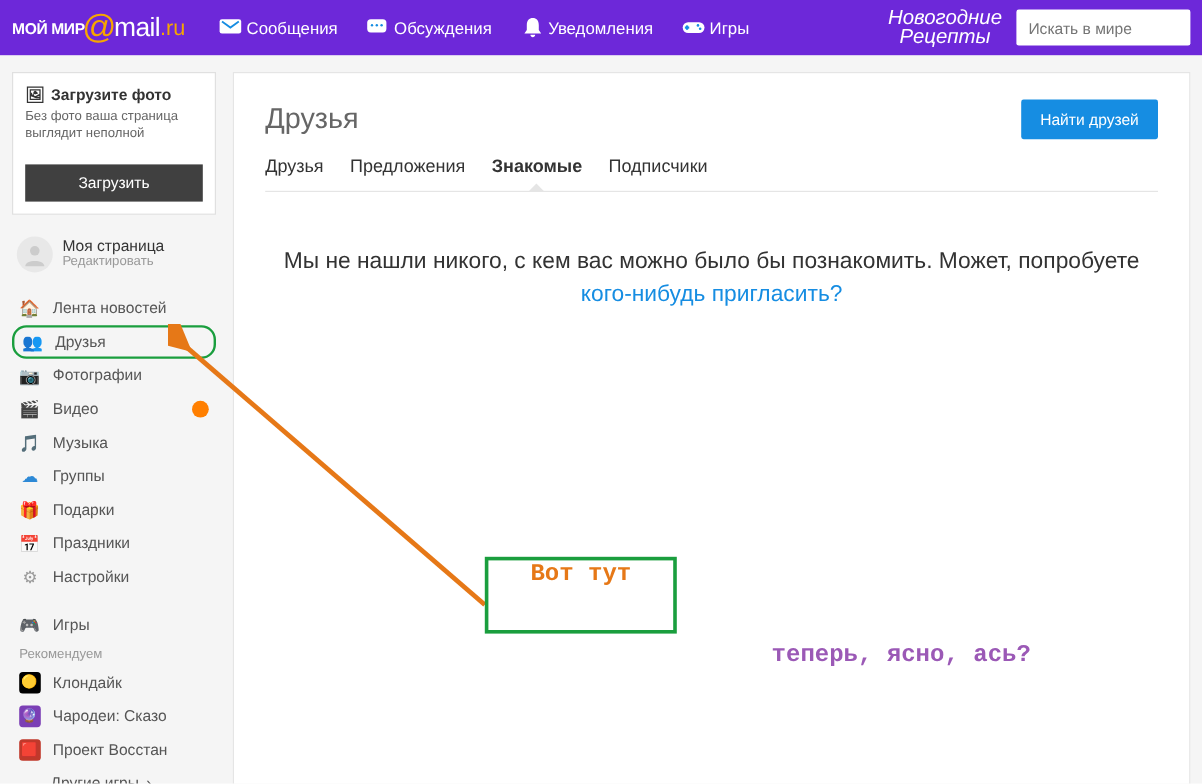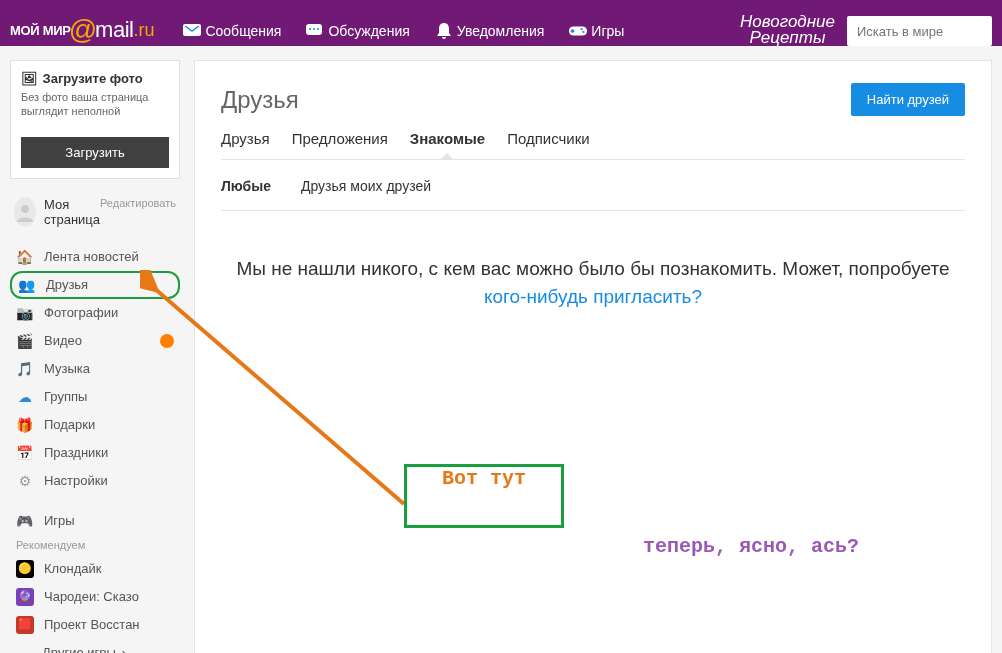--- a/index.html
+++ b/index.html
@@ -1,37 +1,37 @@
 <!DOCTYPE html>
 <html><head>
 <meta charset="utf-8">
 <style>
 *{box-sizing:border-box;margin:0;padding:0;font-family:Arial,Helvetica,sans-serif}
 body{background:#f5f5f5;width:1002px;height:653px;overflow:hidden;position:relative}
-.topbar{background:#701a75;height:46px;display:flex;align-items:flex-end;padding:0 10px;color:#fff}
+.topbar{background:#6d28d9;height:46px;display:flex;align-items:center;padding:0 10px;color:#fff}
 .logo{display:flex;align-items:center;font-size:18px;margin-right:18px}
 .logo-moi{font-weight:bold;color:#fff;font-size:13px;letter-spacing:-.3px}
 .logo-at{color:#f7a600;font-size:28px;margin:0 -2px}
 .logo-mail{color:#fff;font-size:22px;font-weight:300;letter-spacing:-.5px}
 .logo-ru{color:#f7a600;font-size:18px}
 .nav{display:flex;align-items:center;gap:4px}
 .nav-item{display:flex;align-items:center;gap:3px;padding:6px 10px;color:#fff;font-size:14px;cursor:pointer;border-radius:3px}
 .nav-icon{width:20px;height:18px;display:flex;align-items:center;justify-content:center}
 .promo{margin-left:auto;margin-right:12px;font-family:cursive;font-style:italic;font-size:17px;line-height:.95;text-align:center;color:#fff}
 .search{background:#fff;border-radius:2px;width:145px;height:30px}
 .search input{border:0;background:transparent;width:100%;height:100%;padding:0 10px;font-size:13px;outline:0;color:#333}
 .layout{display:flex;padding:14px 10px 0 10px;gap:14px}
 .sidebar{width:170px;flex-shrink:0}
 .upload-box{background:#fff;border:1px solid #e0e0e0;padding:10px;margin-bottom:18px}
 .upload-title{font-size:13px;font-weight:bold;color:#333;margin-bottom:4px;display:flex;align-items:center;gap:5px}
 .upload-sub{font-size:11px;color:#666;margin-bottom:18px;line-height:1.3}
 .btn-upload{background:#404040;color:#fff;border:0;width:100%;padding:8px;font-size:13px;cursor:pointer}
 .profile{display:flex;gap:8px;margin-bottom:16px;padding:0 4px}
 .avatar{width:30px;height:30px;background:#e8e8e8;border-radius:50%;display:flex;align-items:center;justify-content:center;color:#bbb}
-.profile-text{display:flex;flex-direction:row}
+.profile-text{display:flex;flex-direction:column}
 .profile-name{font-size:13px;color:#333}
 .profile-edit{font-size:11px;color:#999}
 .menu{list-style:none}
 .menu li{display:flex;align-items:center;gap:10px;padding:5px 6px;font-size:13px;color:#555;cursor:pointer;position:relative}
 .menu li.highlighted{border:2px solid #1a9e3e;border-radius:12px;padding:3px 6px}
 .menu-icon{width:18px;height:18px;display:flex;align-items:center;justify-content:center;font-size:14px}
 .basketball{width:14px;height:14px;background:#ff7f00;border-radius:50%;position:absolute;right:6px}
 .menu-sep{height:12px}
 .rec-label{font-size:11px;color:#999;padding:4px 6px}
 .other-games{display:flex;align-items:center;gap:6px;padding:6px 6px 6px 32px;font-size:13px;color:#555;cursor:pointer}
@@ -208,24 +208,20 @@
     <div class="main-head">
       <h1 class="page-title">Друзья</h1>
       <button class="btn-find">Найти друзей</button>
     </div>
     <div class="tabs" id="tabs-row">
         <div class="tab">Друзья</div>
         <div class="tab">Предложения</div>
         <div class="tab active">Знакомые</div>
         <div class="tab">Подписчики</div>
       </div>
-    <div class="subtabs" id="subtabs-row">
-        <div class="subtab active">Любые</div>
-        <div class="subtab">Друзья моих друзей</div>
-      </div>
     <div class="empty">
       <div class="empty-text">
         <span>Мы не нашли никого, с кем вас можно было бы познакомить. Может, попробуете </span><br>
         <span class="empty-link">кого-нибудь пригласить?</span>
       </div>
     </div>
   </div>
 </div>
 
 <svg class="arrow-svg" width="290" height="270">

